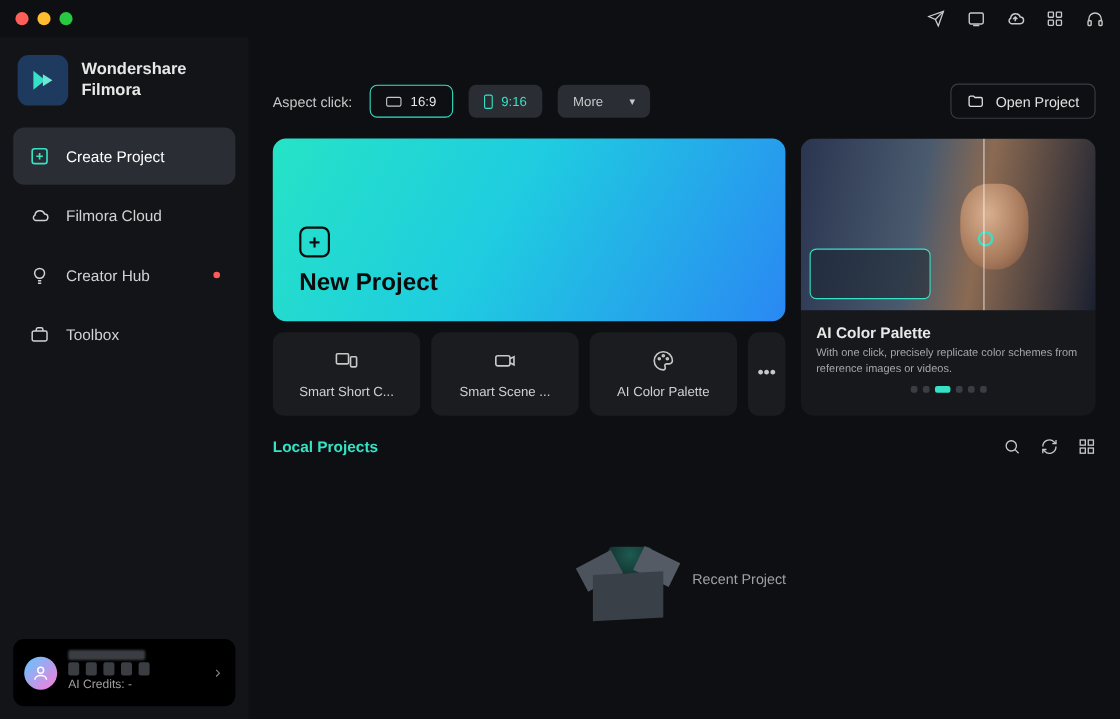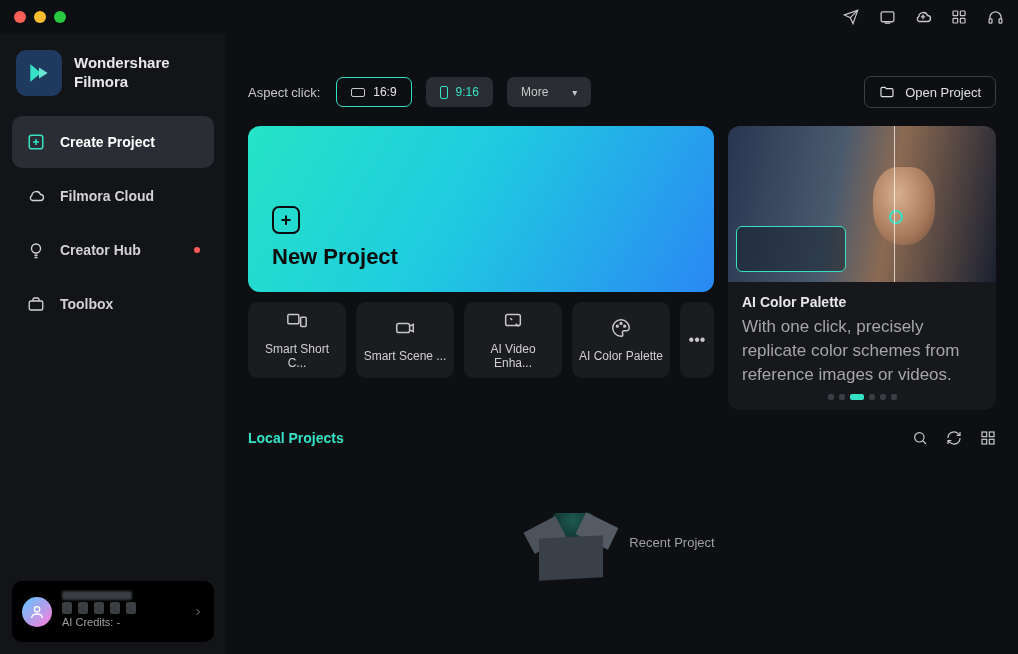--- a/index.html
+++ b/index.html
@@ -43,21 +43,20 @@
 }
 .brand-text { line-height: 1.25; font-weight: 600; font-size: 15px; }
 .nav { display: flex; flex-direction: column; gap: 2px; }
 .nav-item {
   display: flex; align-items: center; gap: 14px;
   height: 52px; padding: 16px 14px;
   border-radius: 10px;
   font-size: 14px; color: #d2d2d2;
   cursor: pointer;
   position: relative;
-  font-weight: bold;
 }
 .nav-item.active { background: #2a2d33; color: #fff; }
 .nav-item.active .nav-icon { color: #36e2c5; }
 .nav-icon { width: 20px; height: 20px; display: flex; align-items: center; justify-content: center; }
 .nav-label { flex: 1; }
 .nav-dot { width: 6px; height: 6px; background: #ff5a5a; border-radius: 50%; }
 .profile-card {
   margin-top: auto;
   background: #000000;
   border-radius: 10px;
@@ -131,21 +130,21 @@
   position: relative;
 }
 .hero-right .img::after {
   content:""; position:absolute; left:62%; top:0; bottom:0; width:1px; background:rgba(255,255,255,0.7);
 }
 .face { position:absolute; left:54%; top:26%; width:62px; height:78px; background: radial-gradient(ellipse at 40% 35%, #d8b090 0%, #a87a5c 60%, #6a4a38 100%); border-radius: 40% 40% 46% 46%; }
 .marker { position:absolute; left:60%; top:54%; width:14px; height:14px; border:2px solid #36e2c5; border-radius:50%; }
 .overlay-box { position:absolute; left:8px; bottom:10px; width:110px; height:46px; border:1px solid #36e2c5; border-radius:6px; background:rgba(20,30,40,0.5); }
 .hero-right .caption { padding: 12px 14px 8px 14px; }
 .hero-right .caption .ft-title { font-size: 14px; font-weight: 700; margin-bottom: 5px; }
-.hero-right .caption .ft-desc { font-size: 17px; color: #a6a6a6; line-height: 1.4; }
+.hero-right .caption .ft-desc { font-size: 10px; color: #a6a6a6; line-height: 1.4; }
 .dots-row { display:flex; gap:5px; justify-content:center; padding-bottom:10px; }
 .cdot { width:6px; height:6px; border-radius:2px; background:#3a3d44; }
 .cdot.active { background:#36e2c5; width:14px; }
 .section-header { display: flex; align-items: flex-start; margin-bottom: 0; }
 .section-title { color: #36e2c5; font-size: 14px; font-weight: 600; }
 .section-actions { margin-left: auto; display: flex; gap: 18px; color: #c8c8c8; }
 .section-actions .saicon { width: 16px; height: 16px; cursor: pointer; display:flex; align-items:center; justify-content:center; }
 .recent-empty { flex: 1; display: flex; flex-direction: row; align-items: center; justify-content: center; gap: 16px; color: #a0a0a0; }
 .box-illustration { width: 84px; height: 74px; position: relative; }
 .box-body { position:absolute; bottom:0; left:10px; width:64px; height:42px; background:#3a4048; transform: skewY(-3deg); }
@@ -329,29 +328,20 @@
                 <svg width="22" height="22" viewBox="0 0 24 24" fill="none" stroke="currentColor" stroke-width="1.6">
                   <rect x="3" y="7" width="14" height="10" rx="2"></rect>
                   <path d="M17 10l4-2v8l-4-2"></path>
                 </svg>
               </span>
             <span>Smart Scene ...</span>
           </div>
           <div class="tool-card">
             <span class="ticon">
                 <svg width="22" height="22" viewBox="0 0 24 24" fill="none" stroke="currentColor" stroke-width="1.6">
-                  <rect x="4" y="5" width="16" height="12" rx="2"></rect>
-                  <path d="M15 15l3 3M9 9l2 2"></path>
-                </svg>
-              </span>
-            <span>AI Video Enha...</span>
-          </div>
-          <div class="tool-card">
-            <span class="ticon">
-                <svg width="22" height="22" viewBox="0 0 24 24" fill="none" stroke="currentColor" stroke-width="1.6">
                   <path d="M12 3a9 9 0 1 0 0 18c1.7 0 2-1.3 2-2s-.5-1.5-.5-2.2c0-1 .8-1.8 1.8-1.8H18a3 3 0 0 0 3-3c0-5-4-9-9-9z"></path>
                   <circle cx="8" cy="10" r="1"></circle>
                   <circle cx="12" cy="7" r="1"></circle>
                   <circle cx="16" cy="10" r="1"></circle>
                 </svg>
               </span>
             <span>AI Color Palette</span>
           </div>
           <div class="tool-more">
             <span>•••</span>

